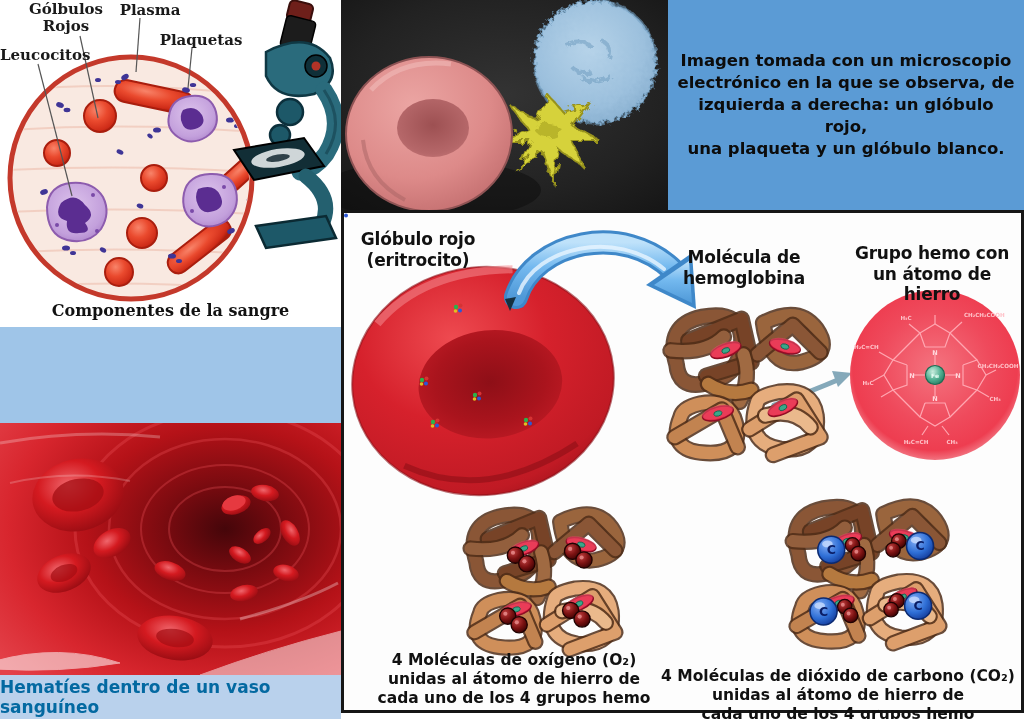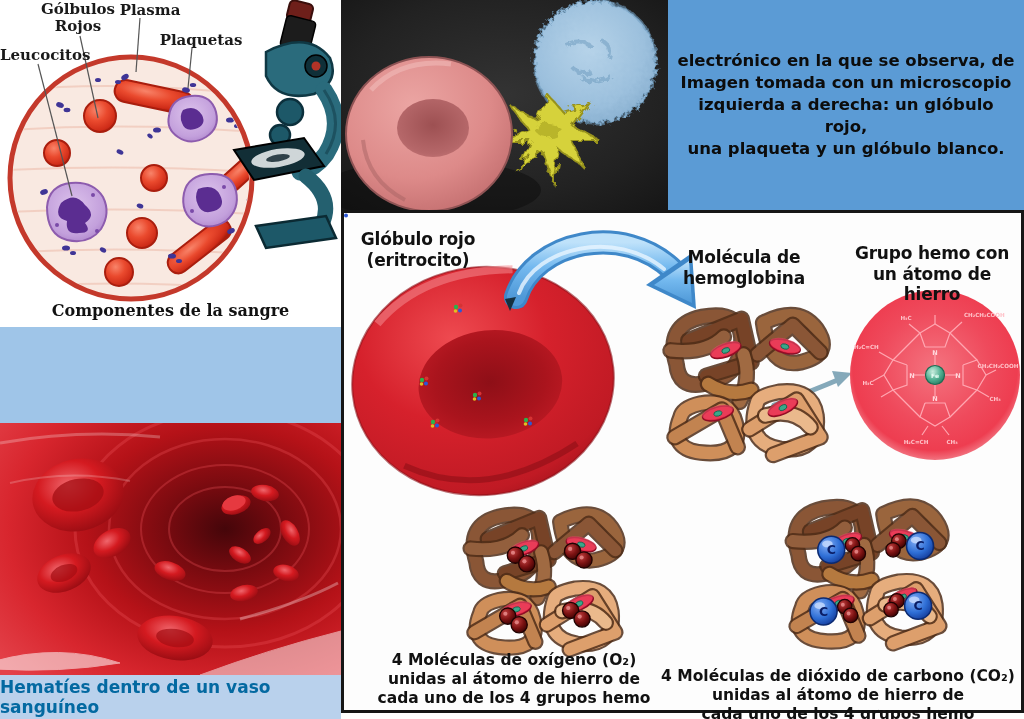--- a/index.html
+++ b/index.html
@@ -144,21 +144,21 @@
         <path d="M96,90 Q118,122 98,154" fill="none" stroke="#0f3844" stroke-width="3" opacity="0.5"></path>
         <circle cx="62" cy="112" r="13" fill="#1d5868" stroke="#0c303c" stroke-width="2.5"></circle>
         <circle cx="52" cy="135" r="10" fill="#1d5868" stroke="#0c303c" stroke-width="2.5"></circle>
         <polygon points="6,150 76,138 96,166 26,180" fill="#122e36" stroke="#000" stroke-width="2"></polygon>
         <ellipse cx="50" cy="158" rx="27" ry="9" fill="#cfd6d8" transform="rotate(-9 50 158)"></ellipse>
         <ellipse cx="50" cy="158" rx="12" ry="3.5" fill="#30424a" transform="rotate(-9 50 158)"></ellipse>
         <path d="M78,176 Q106,198 94,224 Q86,240 62,234" fill="none" stroke="#24606f" stroke-width="15" stroke-linecap="round"></path>
         <polygon points="28,226 98,216 108,238 38,248" fill="#1d5868" stroke="#0b2a33" stroke-width="2.5"></polygon>
       </g>
     </svg>
-    <div class="comp-label" style="left:28px;top:1px;width:100px;">
+    <div class="comp-label" style="left:16px;top:1px;width:100px;">
       <div>Gólbulos</div>
       <div>Rojos</div>
     </div>
     <div class="comp-label" style="left:118px;top:2px;width:64px;">Plasma</div>
     <div class="comp-label" style="left:158px;top:32px;width:86px;">Plaquetas</div>
     <div class="comp-label" style="left:0px;top:47px;width:84px;">Leucocitos</div>
     <div class="comp-caption">Componentes de la sangre</div>
   </section>
 
   <div class="abs band-mid"></div>
@@ -266,22 +266,22 @@
       <g>
         <ellipse cx="88" cy="134" rx="83" ry="77" fill="url(#gSemRBC)" stroke="#8e5354" stroke-width="2"></ellipse>
         <ellipse cx="92" cy="128" rx="36" ry="29" fill="url(#gSemDimple)"></ellipse>
         <path d="M30,90 Q60,58 110,64" stroke="#f4c2bf" stroke-width="5" fill="none" opacity="0.5"></path>
         <path d="M22,140 Q26,180 64,200" stroke="#a86364" stroke-width="4" fill="none" opacity="0.5"></path>
       </g>
     </svg>
   </section>
 
   <section class="abs panel-sem-caption">
+    <div>Imagen tomada con un microscopio</div>
     <div>electrónico en la que se observa, de</div>
-    <div>Imagen tomada con un microscopio</div>
     <div>izquierda a derecha: un glóbulo rojo,</div>
     <div>una plaqueta y un glóbulo blanco.</div>
   </section>
 
   <section class="abs panel-diagram">
 
     <svg class="abs" style="left:0;top:0;" width="677" height="497" viewBox="0 0 677 497">
       <defs>
         <radialGradient id="gBigRBC" cx="40%" cy="30%" r="80%">
           <stop offset="0%" stop-color="#ee4a50"></stop>

